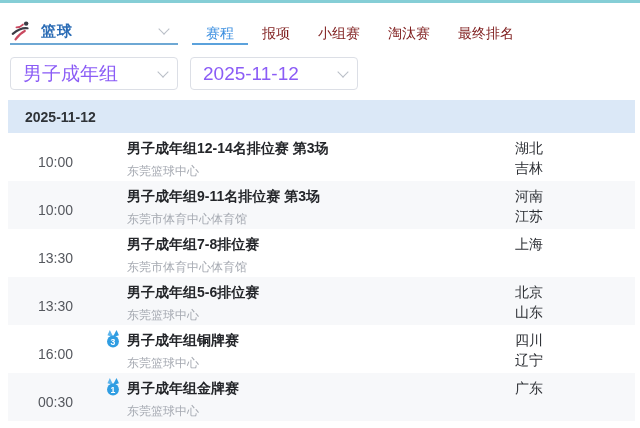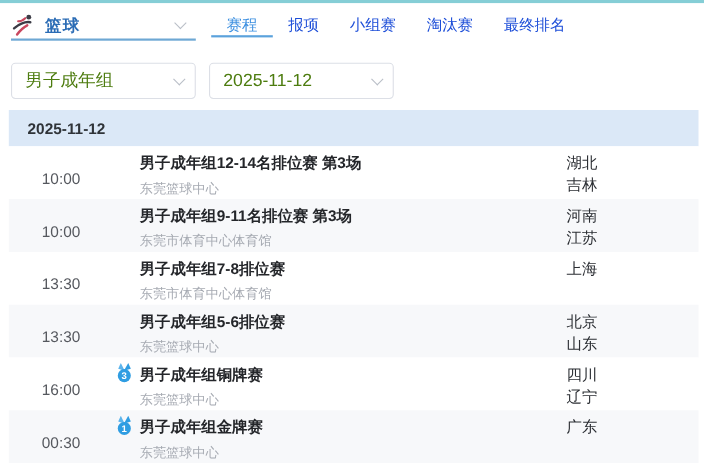--- a/index.html
+++ b/index.html
@@ -4,33 +4,33 @@
 <style>
   * { margin:0; padding:0; box-sizing:border-box; }
   html,body { background:#fff; }
   body { font-family:"Liberation Sans","DejaVu Sans",sans-serif; }
   .page { position:relative; width:640px; height:428px; background:#fff; overflow:hidden; }
 
   
   .topline { position:absolute; top:0; left:0; width:640px; height:3px; background:#85ced6; }
 
   
-  .nav { position:absolute; top:3px; left:0; right:0; height:42px; display:flex; align-items:center; padding-left:10px; background:#fff; }
+  .nav { position:absolute; top:3px; left:0; right:0; height:42px; display:flex; align-items:flex-end; padding-left:10px; background:#fff; }
   .nav-select { width:168px; display:flex; align-items:center; border-bottom:2px solid #6ea8d4; cursor:pointer; }
   .logo-ico { width:24px; height:24px; margin-right:7px; flex:0 0 auto; }
   .logo-label { font-size:15px; font-weight:700; color:#2b6cb5; letter-spacing:1px; }
   .chev { width:8px; height:8px; border-right:1.5px solid #b9bec7; border-bottom:1.5px solid #b9bec7; transform:rotate(45deg); margin-left:auto; margin-right:10px; margin-top:-4px; flex:0 0 auto; }
   .tabs { display:flex; margin-left:14px; }
-  .tab { padding:0 14px; display:flex; align-items:center; font-size:14px; color:#1d4ed8; border-bottom:2px solid transparent; cursor:pointer; white-space:nowrap; }
+  .tab { padding:0 14px; display:flex; align-items:center; font-size:14px; color:#7f1d1d; border-bottom:2px solid transparent; cursor:pointer; white-space:nowrap; }
   .tab.active { color:#3c8fe0; border-bottom-color:#5ba2dc; }
 
   
   .filters { position:absolute; top:57px; left:10px; display:flex; gap:12px; }
   .select { width:168px; height:33px; border:1px solid #dcdfe6; border-radius:4px; background:#fff; display:flex; align-items:center; padding:0 10px 0 12px; cursor:pointer; }
-  .select .sel-label { font-size:16px; color:#4d7c0f; }
+  .select .sel-label { font-size:19px; color:#8b5cf6; }
   .select .chev { margin-right:0; }
 
   
   .date-head { position:absolute; top:100px; left:8px; right:5px; height:33px; background:#dbe8f7; display:flex; align-items:center; padding-left:17px; font-size:14px; font-weight:700; color:#2f3338; }
 
   
   .rows { position:absolute; top:133px; left:8px; right:5px; }
   .row { display:flex; height:48px; background:#fff; cursor:pointer; }
   .row.alt { background:#f7f8fa; }
   .c-time { width:97px; padding:21px 0 0 30px; font-size:14px; color:#55585e; flex:0 0 auto; }

